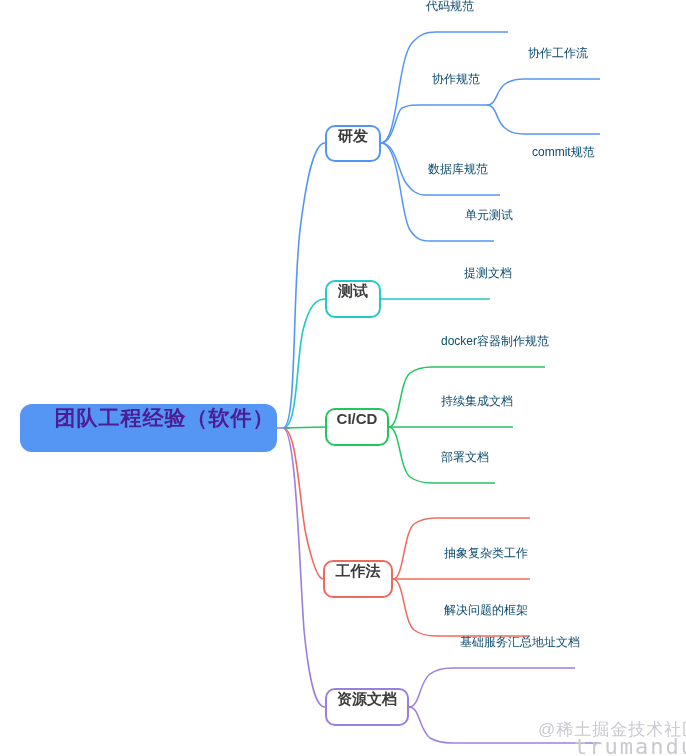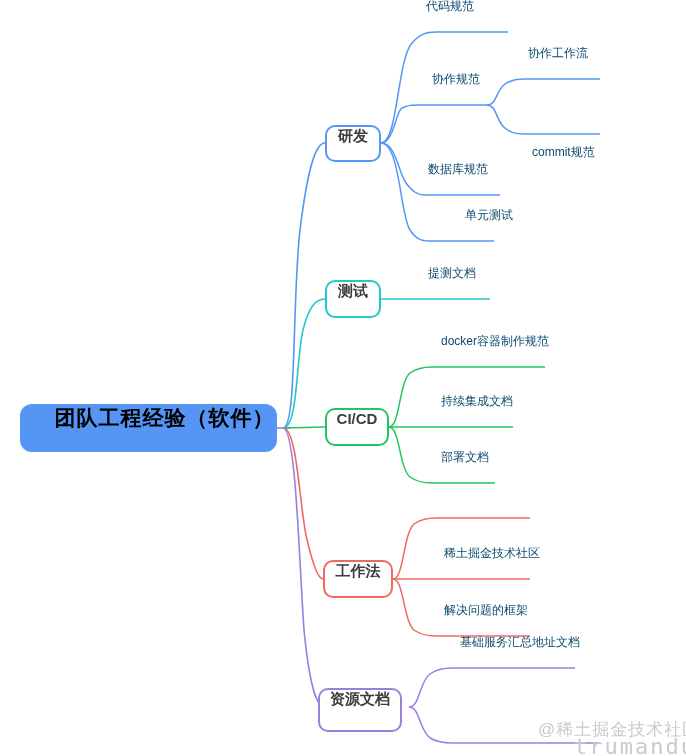--- a/index.html
+++ b/index.html
@@ -28,21 +28,21 @@
   .node {
     position: absolute;
     box-sizing: border-box;
     display: flex;
     justify-content: center;
     white-space: nowrap;
     font-weight: bold;
   }
   .root-node {
     background: #5596f5;
-    color: #000000;
+    color: #4c1d95;
     border-radius: 12px;
     font-size: 21px;
     letter-spacing: 1px;
     border: none;
     padding-left: 32px;
   }
   .branch-node {
     background: #ffffff;
     border-width: 2px;
     border-style: solid;
@@ -175,21 +175,21 @@
   </div>
 
   <div class="leaf-node" style="left:425px; top:221px; width:88px; height:20px;margin-left:36px;">
     <span class="leaf-label">单元测试</span>
   </div>
 
   <div class="node branch-node" style="left:325px; top:280px; width:56px; height:38px; border-color:#23c8c8;">
     <span>测试</span>
   </div>
 
-  <div class="leaf-node" style="left:424px; top:279px; width:88px; height:20px;">
+  <div class="leaf-node" style="left:424px; top:279px; width:88px; height:20px;text-align:right;">
     <span class="leaf-label">提测文档</span>
   </div>
 
   <div class="node branch-node" style="left:325px; top:408px; width:64px; height:38px; border-color:#22c55e;">
     <span>CI/CD</span>
   </div>
 
   <div class="leaf-node" style="left:437px; top:347px; width:140px; height:20px;">
     <span class="leaf-label">docker容器制作规范</span>
   </div>
@@ -201,28 +201,28 @@
   <div class="leaf-node" style="left:437px; top:463px; width:96px; height:20px;">
     <span class="leaf-label">部署文档</span>
   </div>
 
   <div class="node branch-node" style="left:323px; top:560px; width:70px; height:38px; border-color:#ef6a5e;">
     <span>工作法</span>
   </div>
 
 
   <div class="leaf-node" style="left:440px; top:559px; width:120px; height:20px;">
-    <span class="leaf-label">稀土掘金技术社区</span>
+    <span class="leaf-label">抽象复杂类工作</span>
   </div>
 
   <div class="leaf-node" style="left:440px; top:616px; width:120px; height:20px;">
     <span class="leaf-label">解决问题的框架</span>
   </div>
 
-  <div class="node branch-node" style="left:318px; top:688px; width:84px; height:44px; border-color:#9a7ee0;">
+  <div class="node branch-node" style="left:325px; top:688px; width:84px; height:38px; border-color:#9a7ee0;">
     <span>资源文档</span>
   </div>
 
   <div class="leaf-node" style="left:456px; top:648px; width:150px; height:20px;">
     <span class="leaf-label">基础服务汇总地址文档</span>
   </div>
 
 
   <div class="watermark wm-cn" style="left:538px; top:718px;">@稀土掘金技术社区</div>
   <div class="watermark wm-en" style="left:574px; top:734px;">trumandu</div>

